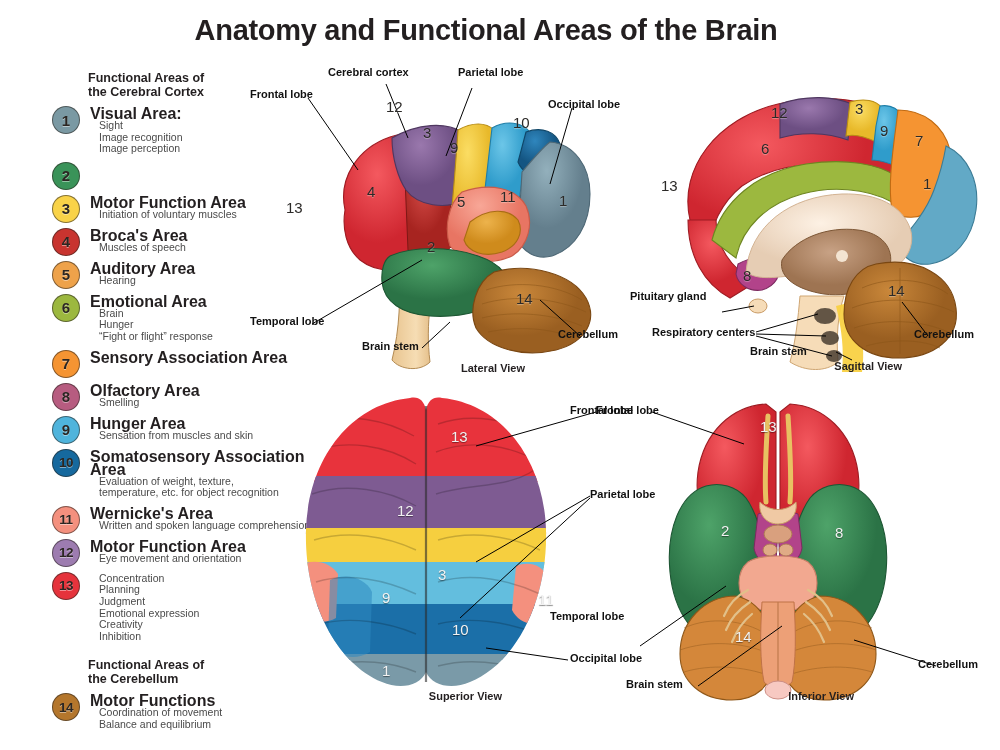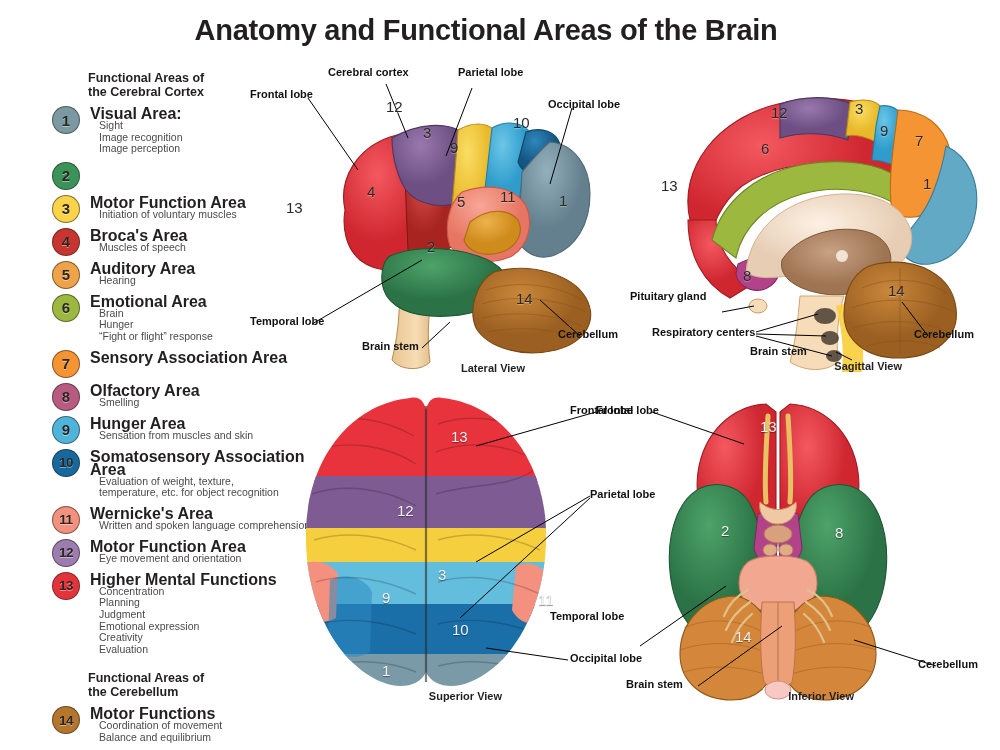--- a/index.html
+++ b/index.html
@@ -123,27 +123,26 @@
       <div class="legend-entry">
         <div class="num-circle wide" style="background: rgb(157, 124, 176);">12</div>
         <div class="entry-text">
           <div class="entry-title">Motor Function Area</div>
           <div class="entry-sub">Eye movement and orientation</div>
         </div>
       </div>
       <div class="legend-entry">
         <div class="num-circle wide" style="background: rgb(229, 51, 60);">13</div>
         <div class="entry-text">
-          <div class="entry-title">Higher Mental Functions</div>
           <div class="entry-sub">Concentration</div>
           <div class="entry-sub">Planning</div>
           <div class="entry-sub">Judgment</div>
           <div class="entry-sub">Emotional expression</div>
           <div class="entry-sub">Creativity</div>
-          <div class="entry-sub">Evaluation</div>
+          <div class="entry-sub">Inhibition</div>
         </div>
       </div>
     </div>
   <div class="legend-head second" style="white-space:pre-line">Functional Areas of
 the Cerebellum</div>
   <div id="cerebellum-list">
       <div class="legend-entry">
         <div class="num-circle wide" style="background: rgb(180, 118, 44);">14</div>
         <div class="entry-text">
           <div class="entry-title">Motor Functions</div>

